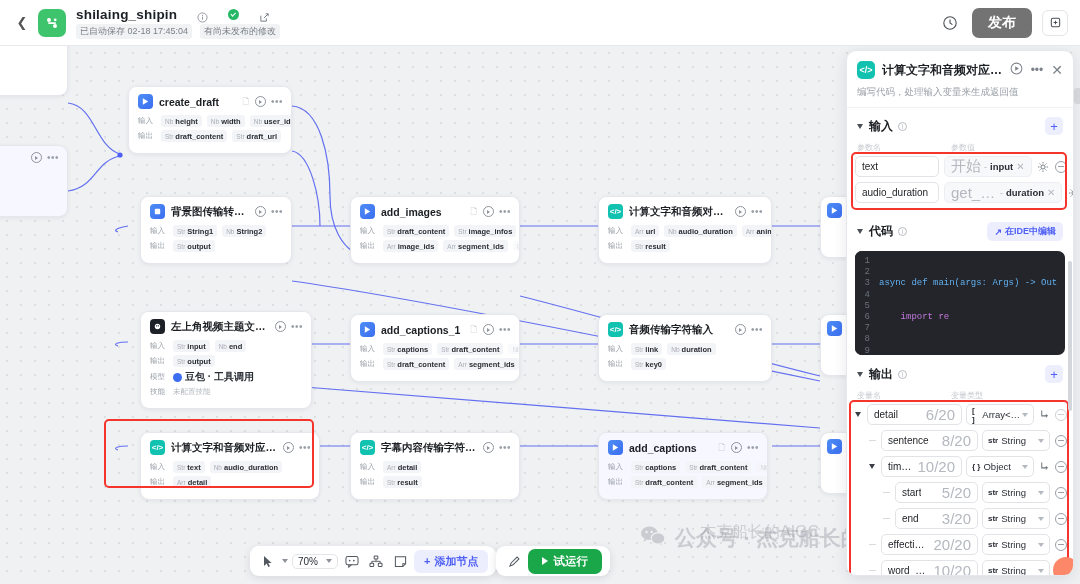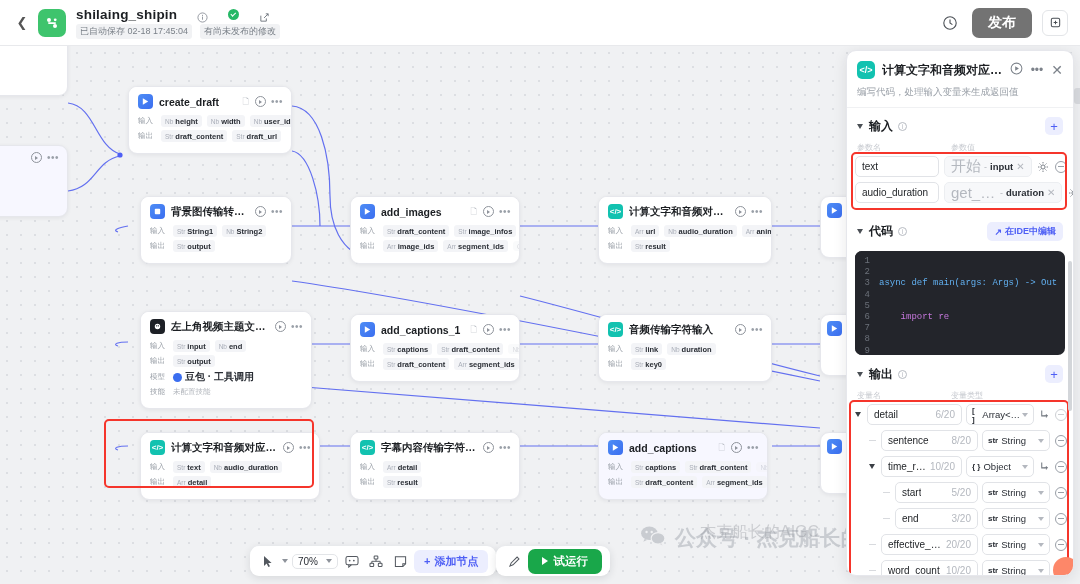--- a/index.html
+++ b/index.html
@@ -246,21 +246,21 @@
     width: 10px; flex:none; display: flex; align-items: center; justify-content: center;
     color: #4a4f55;
   }
   .tw .t-caret { border-left: 3.5px solid transparent; border-right: 3.5px solid transparent; border-top: 5px solid #3a3f45; }
   .tw .t-line { width: 7px; height: 1px; background: #d8dade; }
   .out-name {
     height: 21px; border: 1px solid #e1e3e7; border-radius: 5px; background: #fff;
     display: flex; align-items: center; padding: 0 6px; flex: 1; min-width: 0;
   }
   .out-name .nm { font-size: 10px; color: #1c1f23; white-space: nowrap; overflow: hidden; text-overflow: ellipsis; }
-  .out-name .cnt { margin-left: auto; font-size: 10px; color: #b4b8bf; padding-left: 4px; }
+  .out-name .cnt { margin-left: auto; font-size: 15px; color: #b4b8bf; padding-left: 4px; }
   .out-type {
     height: 21px; width: 68px; flex: none; border: 1px solid #e1e3e7; border-radius: 5px;
     background: #fff; display: flex; align-items: center; padding: 0 5px; gap: 3px;
   }
   .ty-ico { font-size: 8px; font-weight: bold; color: #2a2e35; }
   .ty-name { font-size: 9.5px; color: #2a2e35; white-space: nowrap; overflow: hidden; }
   .ty-caret { margin-left: auto; border-left: 3px solid transparent; border-right: 3px solid transparent; border-top: 4px solid #b4b8bf; }
   .branch-ico { width: 12px; flex: none; color: #6f757d; display:flex; align-items:center; justify-content:center; }
   .panel-sb {
     position: absolute; right: 1px; top: 210px; width: 4px; height: 150px;

